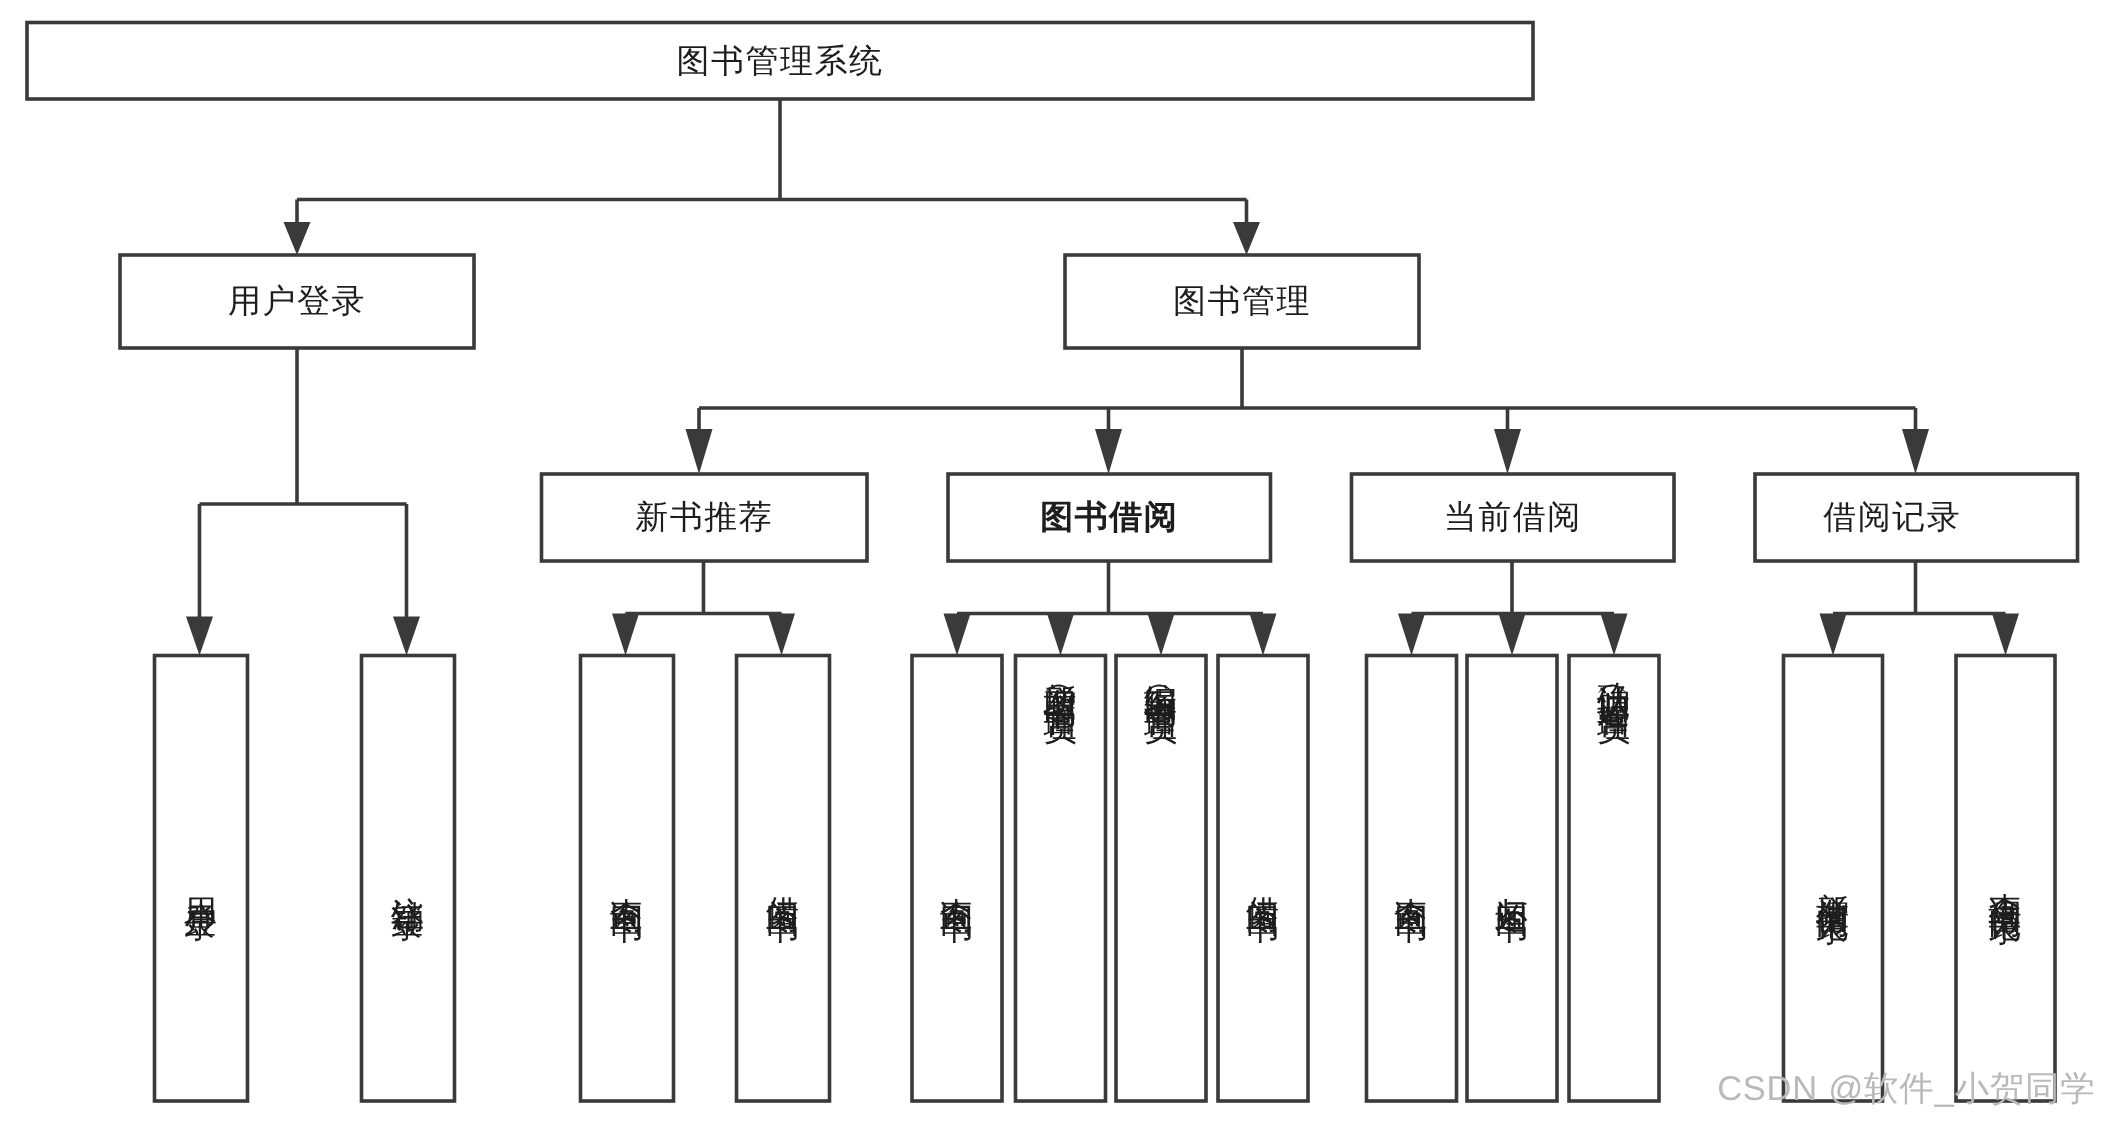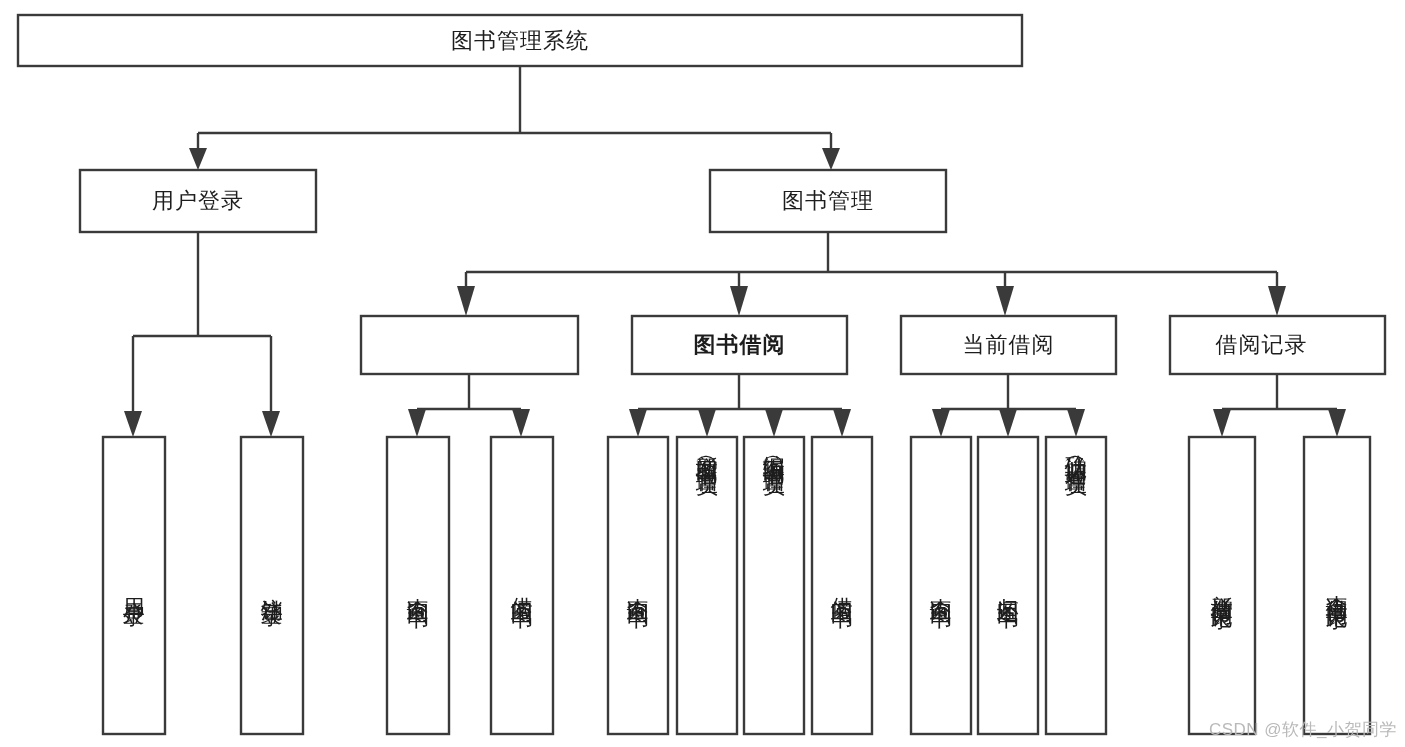--- a/index.html
+++ b/index.html
@@ -40,21 +40,21 @@
   }
   .arrow-head {
     fill: #3a3a3a;
     stroke: none;
   }
   .watermark-text {
     position: absolute;
     right: 8px;
     bottom: 6px;
     font-family: "Liberation Sans", "DejaVu Sans", sans-serif;
-    font-size: 17px;
+    font-size: 23px;
     color: #b9b9b9;
     white-space: nowrap;
     letter-spacing: 0.5px;
   }
   .vlabel-wrap {
     position: absolute;
     display: flex;
     align-items: center;
     justify-content: center;
     pointer-events: none;
@@ -177,20 +177,23 @@
     <span class="hlabel">图书管理系统</span>
   </div>
 
   <div class="hlabel-wrap" style="left:80px; top:170px; width:236px; height:62px;">
     <span class="hlabel">用户登录</span>
   </div>
   <div class="hlabel-wrap" style="left:710px; top:170px; width:236px; height:62px;">
     <span class="hlabel">图书管理</span>
   </div>
 
+  <div class="hlabel-wrap" style="left:361px; top:316px; width:217px; height:58px;">
+    <span class="hlabel">新书推荐</span>
+  </div>
   <div class="hlabel-wrap" style="left:632px; top:316px; width:215px; height:58px;font-weight:bold;">
     <span class="hlabel">图书借阅</span>
   </div>
   <div class="hlabel-wrap" style="left:901px; top:316px; width:215px; height:58px;">
     <span class="hlabel">当前借阅</span>
   </div>
   <div class="hlabel-wrap" style="left:1170px; top:316px; width:183px; height:58px;">
     <span class="hlabel">借阅记录</span>
   </div>
 

